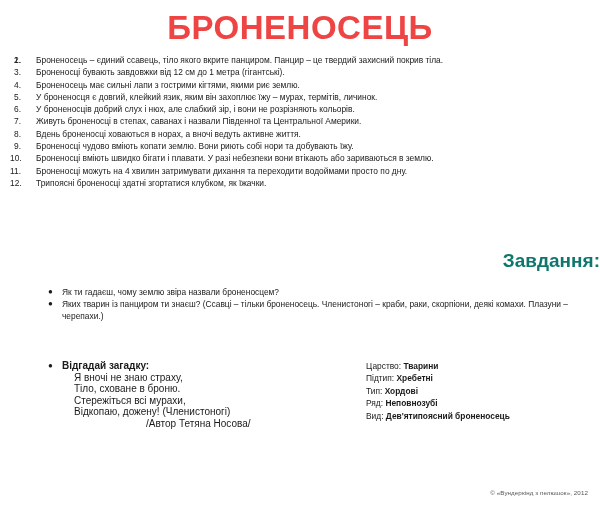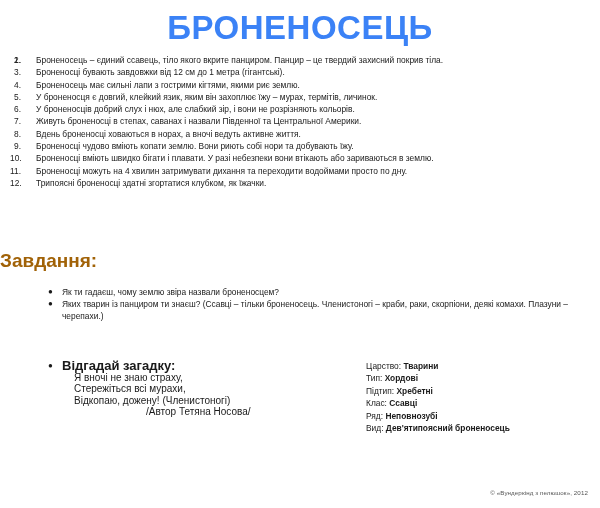--- a/index.html
+++ b/index.html
@@ -25,21 +25,21 @@
   }
 
   
   .title {
     text-align: center;
     font-size: 33px;
     font-weight: bold;
     letter-spacing: 0.5px;
     line-height: 1;
     padding-top: 11px;
-    color: #3b82f6;
+    color: #ef4444;
   }
 
   
   .facts {
     margin: 10px 0 0 0;
     padding: 0;
     list-style: none;
     font-size: 8.4px;
     line-height: 12.3px;
   }
@@ -54,24 +54,24 @@
     left: 14px;
     width: 18px;
     text-align: left;
   }
   .facts li .num.wide {
     left: 10px;
   }
 
   
   .tasks-heading {
-    text-align: left;
+    text-align: right;
     font-size: 19px;
     font-weight: bold;
-    color: #a16207;
+    color: #0f766e;
     margin: 0;
     padding-top: 62px;
     line-height: 1;
   }
 
   
   .tasks {
     margin: 16px 0 0 0;
     padding: 0;
     list-style: none;
@@ -120,21 +120,21 @@
   }
   .riddle-item .bullet {
     position: absolute;
     left: 0;
     top: 0;
     font-size: 8px;
     line-height: 11.6px;
   }
   .riddle-title {
     font-weight: bold;
-    font-size: 13px;
+    font-size: 10px;
     line-height: 11.6px;
   }
   .riddle-lines {
     font-size: 10px;
     line-height: 11.6px;
     padding-left: 12px;
   }
   .riddle-lines .author {
     display: block;
     padding-left: 72px;
@@ -188,33 +188,33 @@
     </ul>
 
   <div class="lower">
 
     <div class="lower-left">
       <div class="riddle-item">
         <span class="bullet">●</span>
         <div class="riddle-title">Відгадай загадку:</div>
         <div class="riddle-lines">
             <div>Я вночі не знаю страху,</div>
+            <div>Тіло, сховане в броню.</div>
             <div>Стережіться всі мурахи,</div>
             <div>Відкопаю, дожену! (Членистоногі)</div>
             <span class="author">/Автор Тетяна Носова/</span>
           </div>
       </div>
     </div>
 
     <div class="lower-right">
       <div class="taxonomy">
           <div class="row"><span class="label">Царство:</span> <span class="value">Тварини</span></div>
+          <div class="row"><span class="label">Підтип:</span> <span class="value">Хребетні</span></div>
           <div class="row"><span class="label">Тип:</span> <span class="value">Хордові</span></div>
-          <div class="row"><span class="label">Підтип:</span> <span class="value">Хребетні</span></div>
-          <div class="row"><span class="label">Клас:</span> <span class="value">Ссавці</span></div>
           <div class="row"><span class="label">Ряд:</span> <span class="value">Неповнозубі</span></div>
           <div class="row"><span class="label">Вид:</span> <span class="value">Дев'ятипоясний броненосець</span></div>
         </div>
     </div>
 
   </div>
 
   <div class="footer">© «Вундеркінд з пелюшок», 2012</div>
 
 </div>

